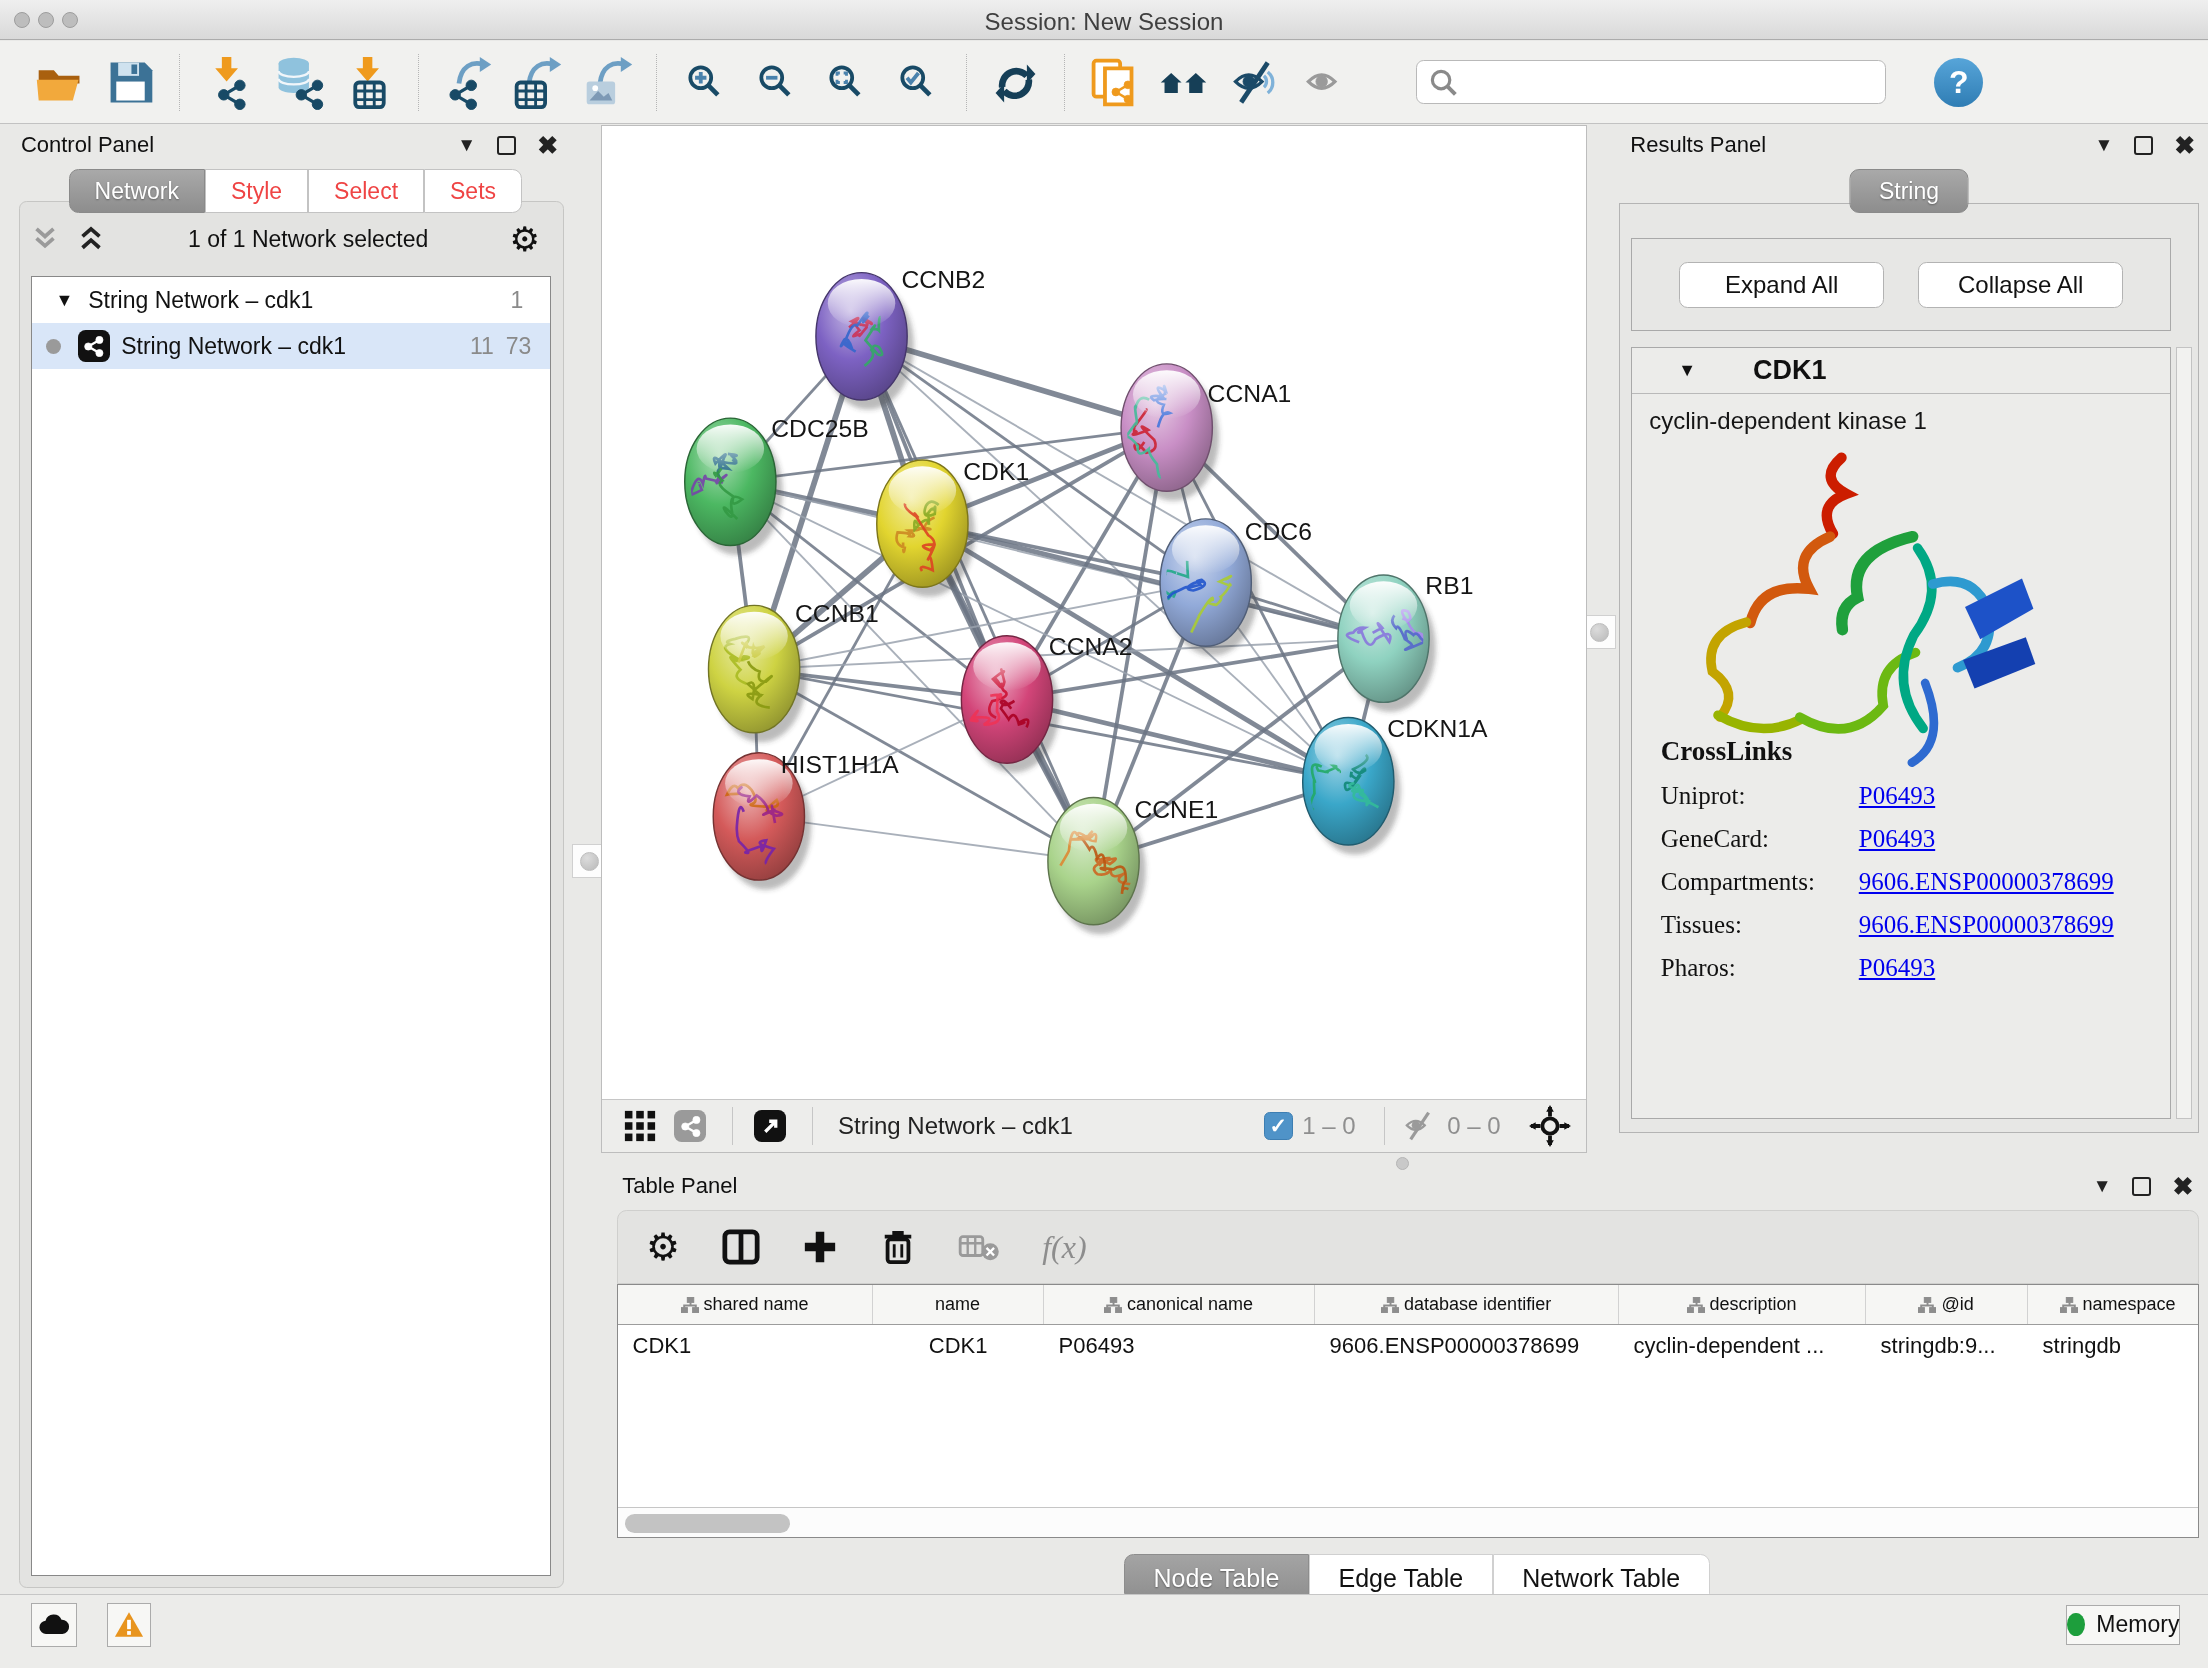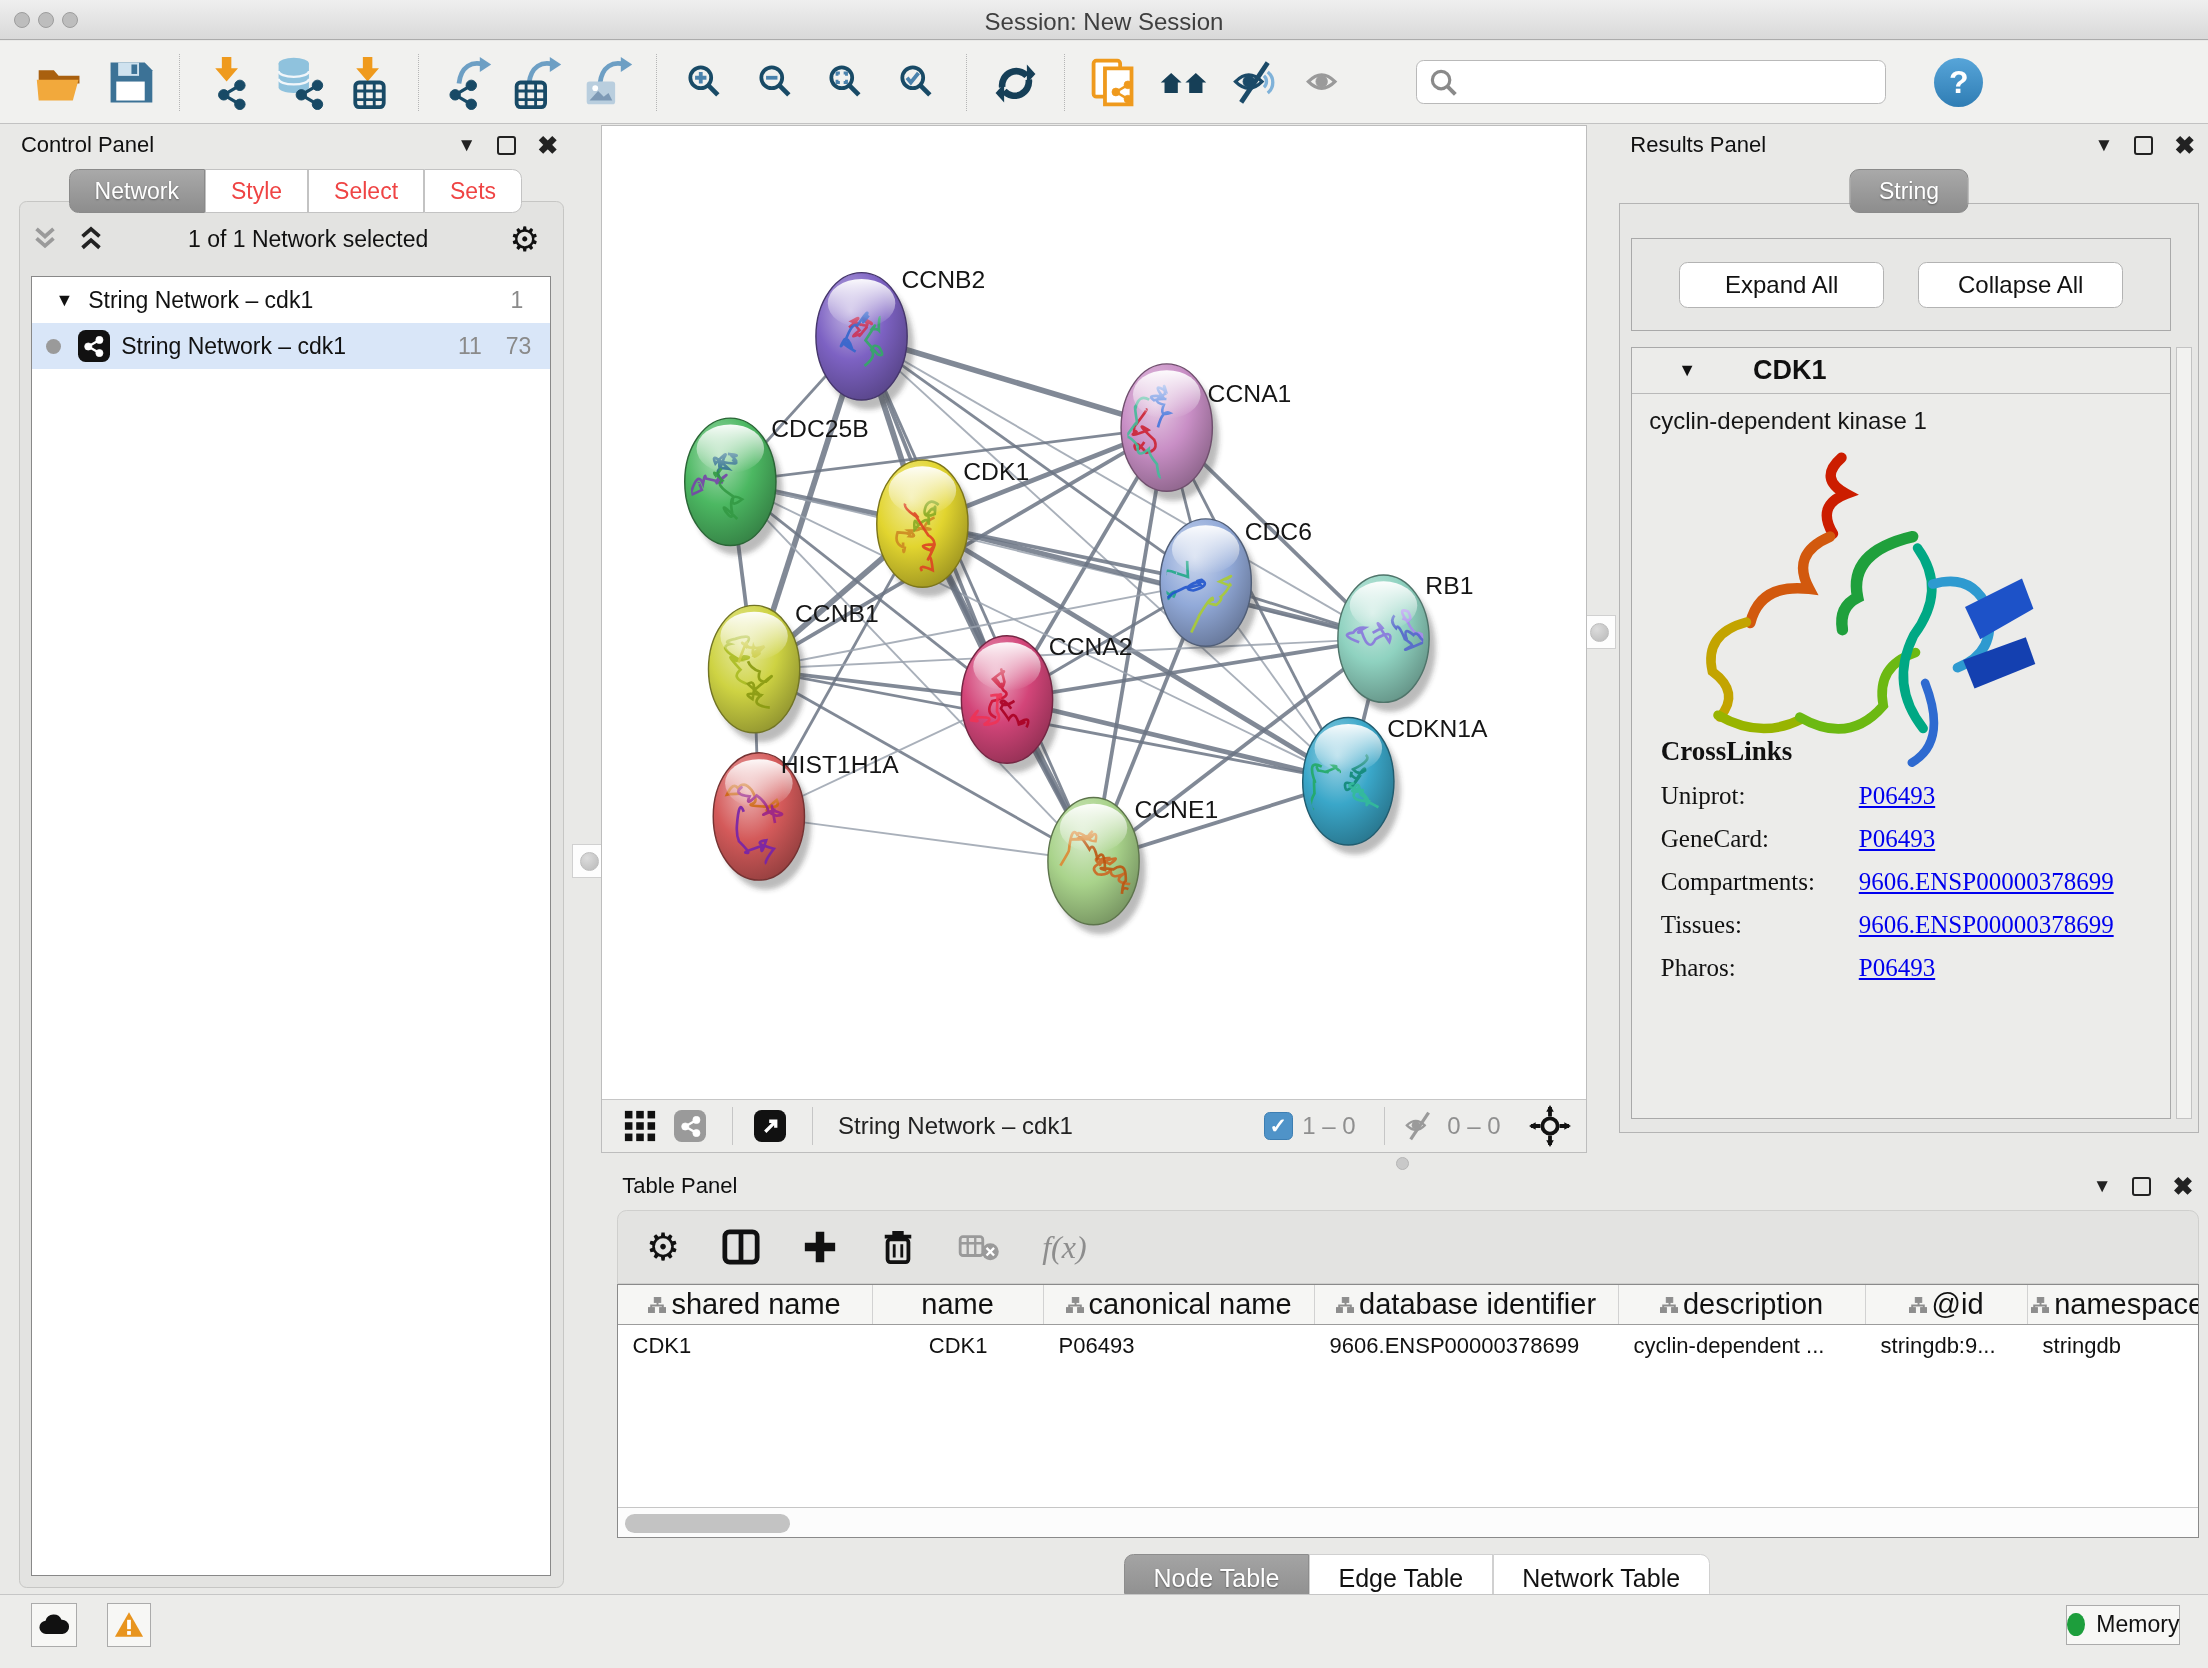--- a/index.html
+++ b/index.html
@@ -114,21 +114,21 @@
   .table-panel { position:absolute; left:609px; top:1164px; width:1592px; height:441px; }
   .tp-head { position:absolute; top:7.6px; left:13.3px; right:7.6px; display:flex; justify-content:space-between; align-items:center; }
   .tp-toolbar { position:absolute; top:46px; left:7.6px; right:1.9px; height:74px;
     background:#e3e3e1; border:1px solid #cfcfcd; border-radius:9.5px 9.5px 0 0;
     display:flex; align-items:center; gap:42px; padding-left:28.5px; }
   .fx { font-family:"Liberation Serif", serif; font-style:italic; font-size:32px; color:#8d8d8d; }
   .tp-table { position:absolute; top:120px; left:7.6px; right:1.9px; bottom:67px;
     background:#fff; border:1.9px solid #8a8a8a; overflow:hidden; }
   .th-row { display:flex; height:40px; background:#f6f6f4; border-bottom:1px solid #9c9c9c; }
   .th-cell { display:flex; align-items:center; justify-content:center; gap:5px;
-    font-size:29px; color:#111; border-right:1px solid #d2d2d2; flex:none; }
+    font-size:18px; color:#111; border-right:1px solid #d2d2d2; flex:none; }
   .td-row { display:flex; height:42px; }
   .td-cell { display:flex; align-items:center; font-size:22px; color:#111;
     padding-left:15px; flex:none; }
   .td-cell.center { justify-content:center; padding-left:0; }
   .tp-hscroll { position:absolute; left:0; right:0; bottom:0; height:30px;
     border-top:1px solid #c6c6c6; background:#fcfcfc; }
   .tp-thumb { position:absolute; left:7.6px; top:5.7px; width:165px; height:19px;
     border-radius:9.5px; background:#c3c3c3; }
   .tp-tabs { position:absolute; left:515px; top:390px; display:flex; }
   .tp-tab { height:49px; display:flex; align-items:center; justify-content:center;
@@ -368,21 +368,21 @@
         </div>
         <div class="net-row selected">
           <span class="gray-dot"></span>
           <span class="share-badge">
             <svg width="21" height="21" viewBox="0 0 32 32">
                 <use href="#sym-share" fill="#fff" stroke="#fff"></use>
               </svg>
           </span>
           <span>String Network – cdk1</span>
           <span class="grow"></span>
-          <span class="count" style="margin-right:24px">11</span>
+          <span class="count" style="margin-right:12px">11</span>
           <span class="count" style="margin-right:19px">73</span>
         </div>
       </div>
     </div>
   </div>
 
   <div class="vsplit-handle" style="left:572px;top:844px">
       <div class="knob"></div>
     </div>
   <div class="vsplit-handle" style="left:1582px;top:615px">

